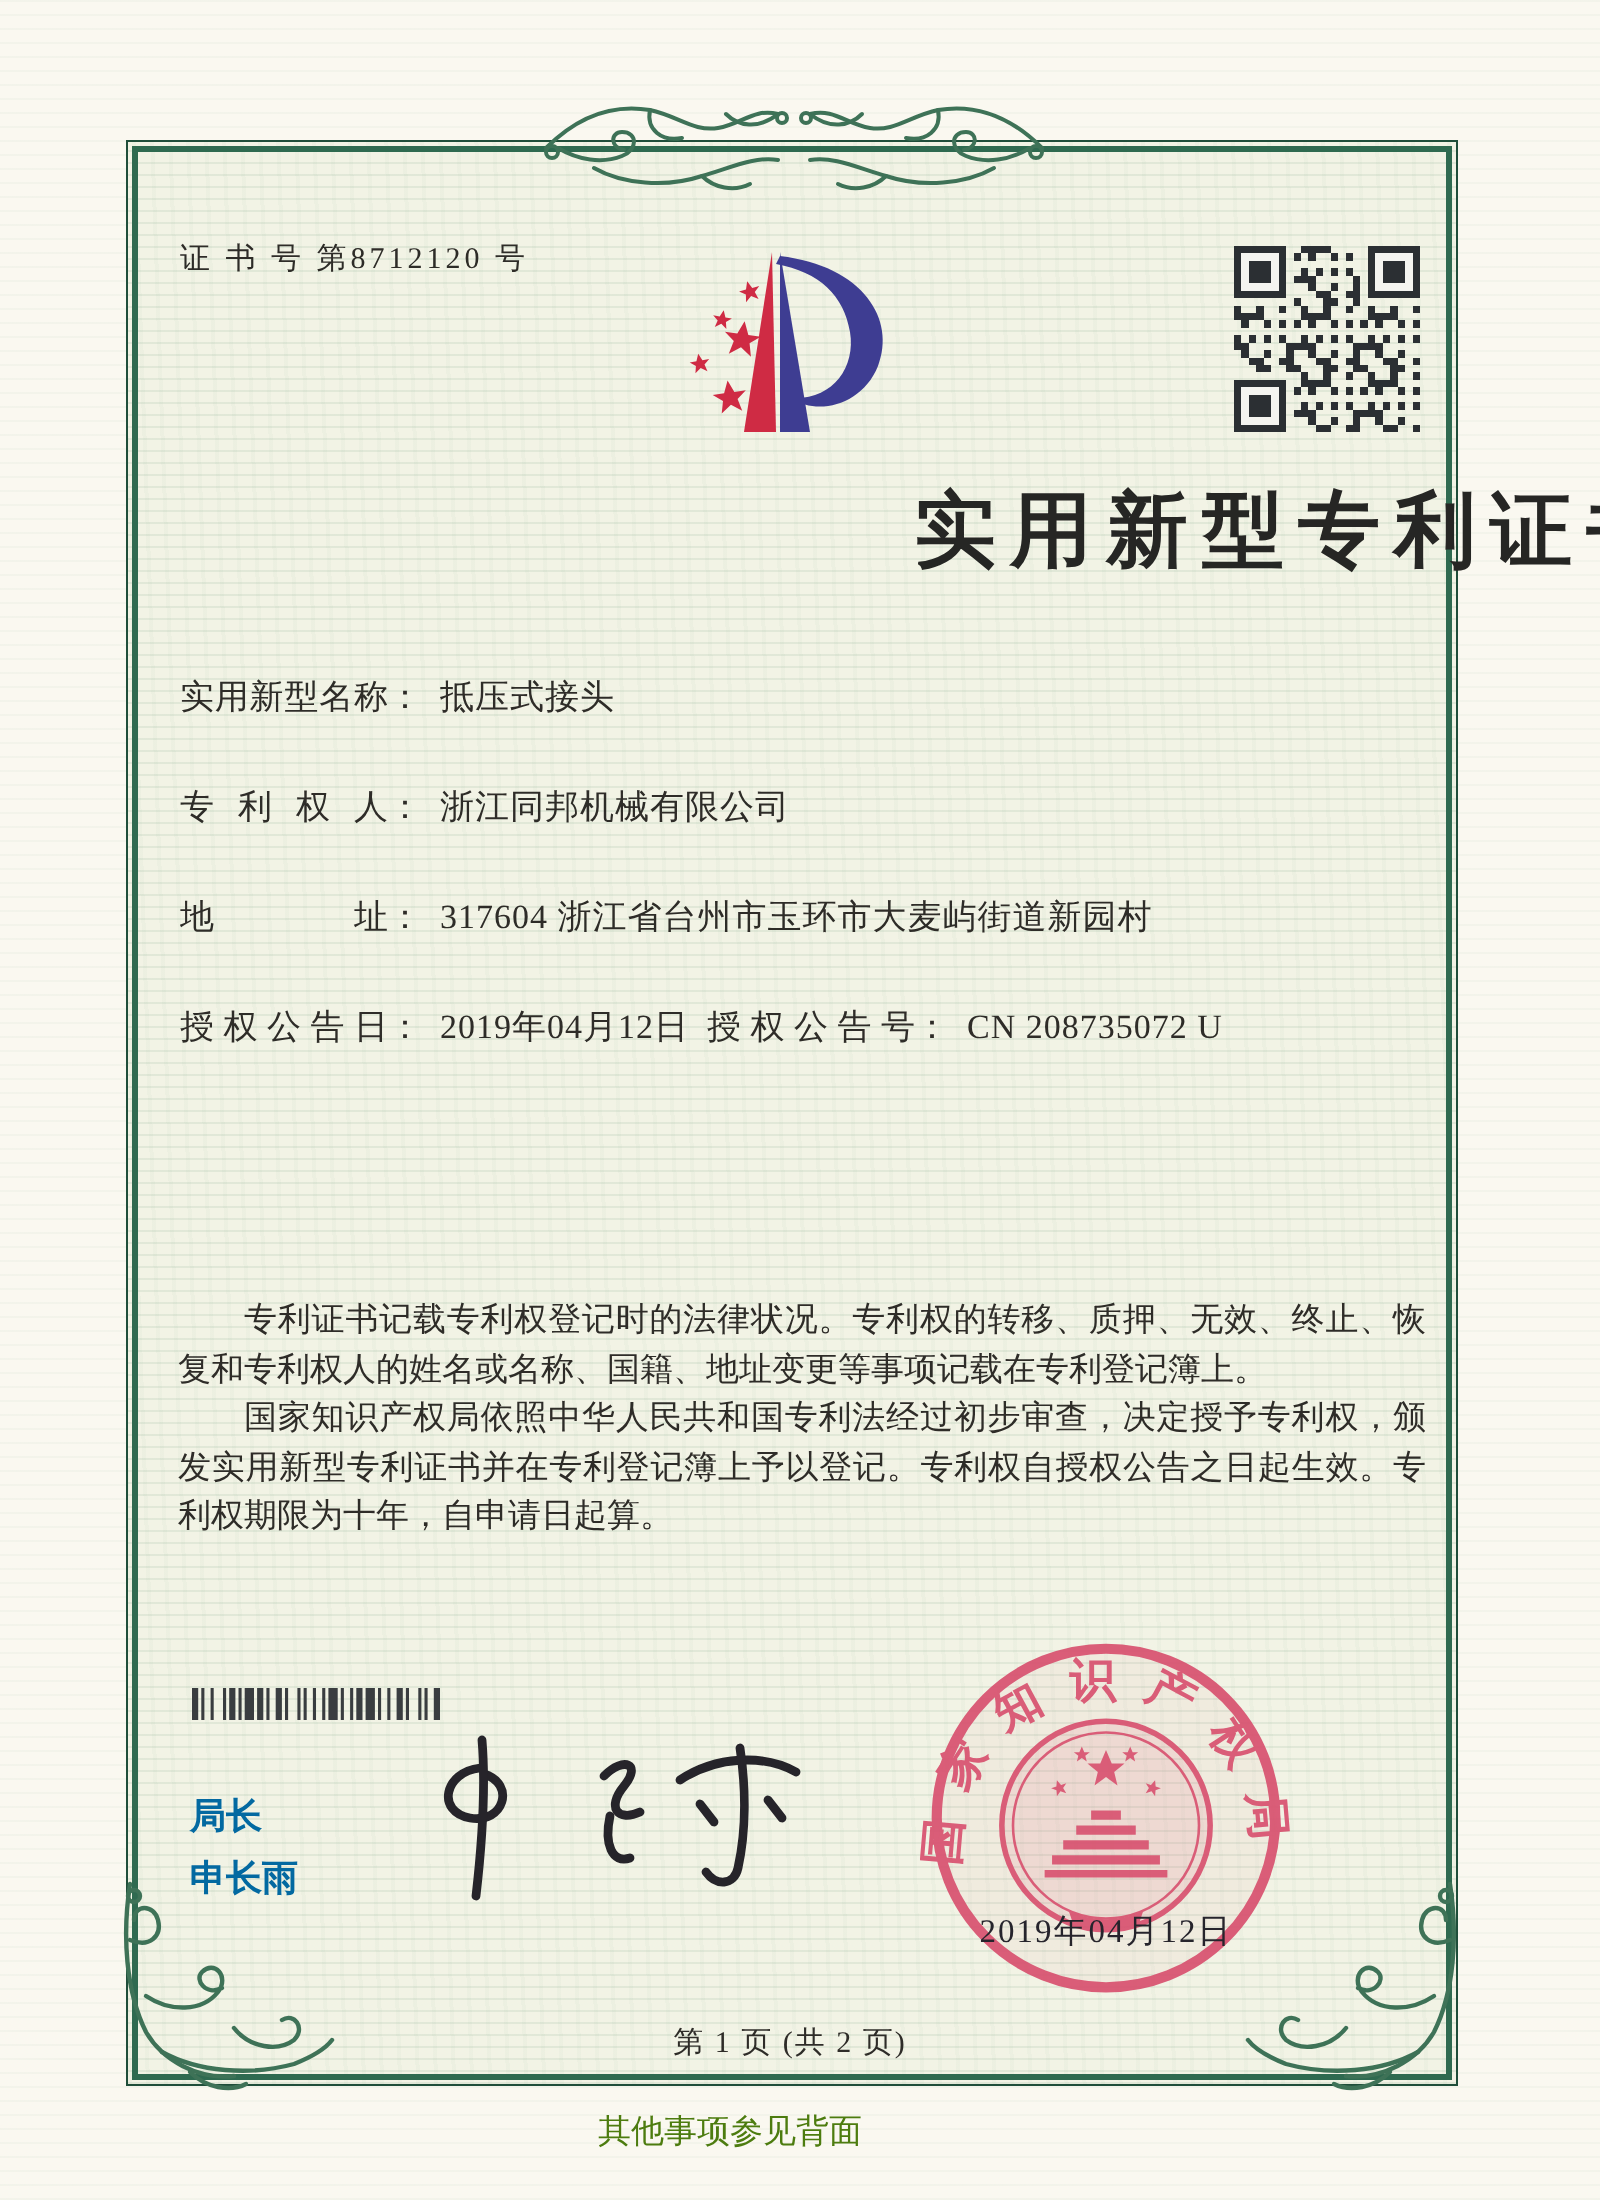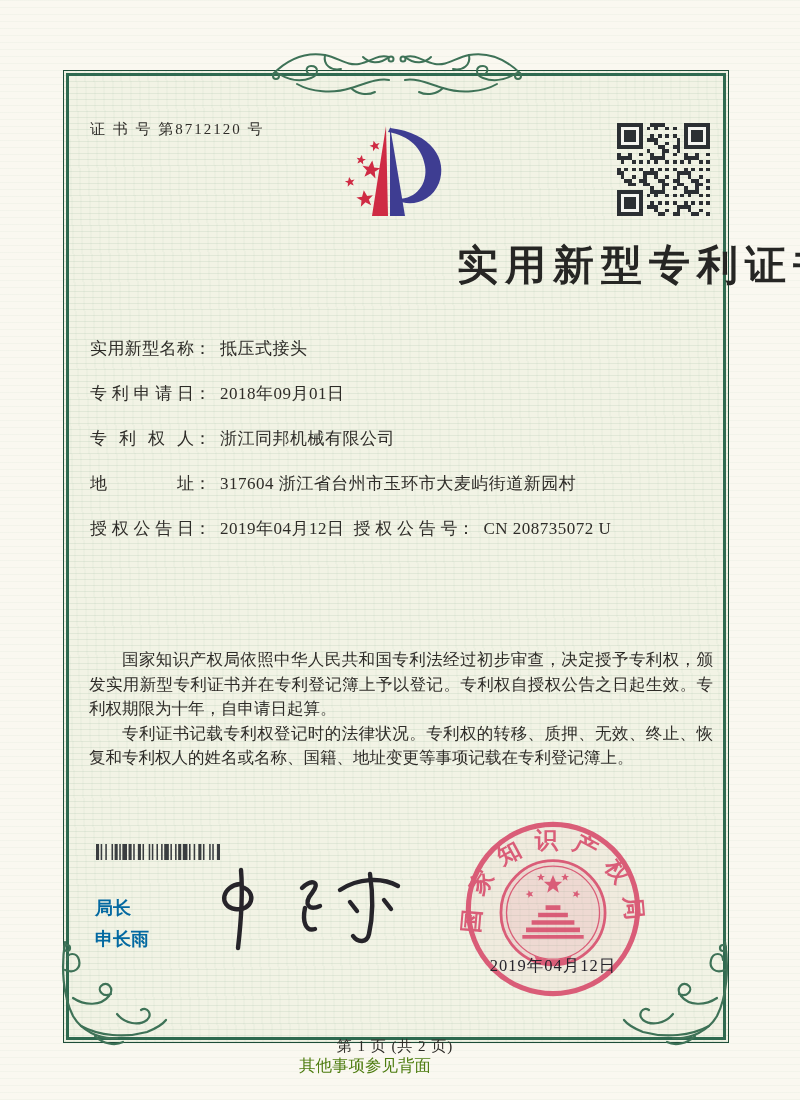--- a/index.html
+++ b/index.html
@@ -21,34 +21,34 @@
   }
   .frame-inner{position:absolute;inset:2px;border:3px solid #2f6a50;}
   .abs{position:absolute;}
   .cert-no{left:90px;top:120px;font-size:15px;letter-spacing:2px;}
   .logo{left:328px;top:120px;width:140px;height:100px;}
   .qr{left:617px;top:123px;width:93px;height:93px;}
   .title{
     left:63px;top:238px;width:752px;text-align:right;
     font-size:41px;font-weight:700;letter-spacing:7px;color:#262624;padding-left:26px;
   }
-  .fields{left:90px;top:337px;width:628px;display:flex;flex-direction:column;gap:22px;font-size:17px;}
+  .fields{left:90px;top:337px;width:628px;display:flex;flex-direction:column;gap:32px;font-size:17px;}
   .frow{white-space:nowrap;}
   .flabel{display:inline-block;width:104px;text-align:justify;text-align-last:justify;vertical-align:bottom;}
   .fcolon{display:inline-block;margin-right:9px;}
   .fvalue{letter-spacing:.5px;}
   .grant2{margin-left:9px;}
   .paras{left:89px;top:648px;width:624px;font-size:16.5px;line-height:24.6px;}
   .paras p{margin:0;text-indent:2em;text-align:justify;}
   .barcode{left:96px;top:844px;width:200px;height:16px;}
   .signer{left:95px;top:893px;font-family:"Liberation Sans","DejaVu Sans",sans-serif;font-weight:700;font-size:18px;line-height:31px;color:#0369a1;}
   .sig{left:200px;top:864px;width:218px;height:94px;}
   .seal{left:460px;top:816px;width:186px;height:186px;opacity:.92;}
   .seal-date{left:460px;top:955px;width:186px;text-align:center;font-size:16.5px;letter-spacing:1px;color:#26242c;z-index:5;}
-  .page-ind{left:63px;top:1037px;width:664px;text-align:center;font-size:15px;letter-spacing:1px;}
+  .page-ind{left:63px;top:1012px;width:664px;text-align:center;font-size:15px;letter-spacing:1px;}
   .back-note{left:0px;top:1055px;width:730px;text-align:center;font-size:16.5px;color:#4d7c0f;}
   .deco-top{left:267px;top:42px;width:260px;height:60px;}
   .deco-bl{left:50px;top:940px;width:118px;height:108px;}
   .deco-br{left:622px;top:940px;width:118px;height:108px;transform:scaleX(-1);}
   svg{display:block;}
 </style>
 </head>
 <body>
 
 <svg width="0" height="0" style="position:absolute" aria-hidden="true">
@@ -297,36 +297,33 @@
     </g>
   </svg>
 
 <div class="abs title">实用新型专利证书</div>
 
 <div class="abs fields">
   <div class="frow">
     <span class="flabel">实用新型名称</span><span class="fcolon">：</span><span class="fvalue">抵压式接头</span>
   </div>
   <div class="frow">
-    <span class="flabel">专利申请日</span><span class="fcolon">：</span><span class="fvalue">2018年09月01日</span>
-  </div>
-  <div class="frow">
     <span class="flabel">专利权人</span><span class="fcolon">：</span><span class="fvalue">浙江同邦机械有限公司</span>
   </div>
   <div class="frow">
     <span class="flabel">地址</span><span class="fcolon">：</span><span class="fvalue">317604 浙江省台州市玉环市大麦屿街道新园村</span>
   </div>
   <div class="frow">
     <span class="flabel">授权公告日</span><span class="fcolon">：</span><span class="fvalue">2019年04月12日</span><span class="flabel grant2">授权公告号</span><span class="fcolon">：</span><span class="fvalue">CN 208735072 U</span>
   </div>
 </div>
 
 <div class="abs paras">
+  <p>专利证书记载专利权登记时的法律状况。专利权的转移、质押、无效、终止、恢复和专利权人的姓名或名称、国籍、地址变更等事项记载在专利登记簿上。</p>
   <p>国家知识产权局依照中华人民共和国专利法经过初步审查，决定授予专利权，颁发实用新型专利证书并在专利登记簿上予以登记。专利权自授权公告之日起生效。专利权期限为十年，自申请日起算。</p>
-  <p>专利证书记载专利权登记时的法律状况。专利权的转移、质押、无效、终止、恢复和专利权人的姓名或名称、国籍、地址变更等事项记载在专利登记簿上。</p>
 </div>
 
 <svg class="abs barcode" id="barcode-svg" viewBox="0 0 200 16" preserveAspectRatio="none">
     <rect x="0.00" y="0" width="3.10" height="16" fill="#3a3d40"></rect>
     <rect x="4.65" y="0" width="1.55" height="16" fill="#3a3d40"></rect>
     <rect x="9.30" y="0" width="1.55" height="16" fill="#3a3d40"></rect>
     <rect x="15.50" y="0" width="1.55" height="16" fill="#3a3d40"></rect>
     <rect x="18.60" y="0" width="3.10" height="16" fill="#3a3d40"></rect>
     <rect x="23.25" y="0" width="1.55" height="16" fill="#3a3d40"></rect>
     <rect x="26.35" y="0" width="4.65" height="16" fill="#3a3d40"></rect>

